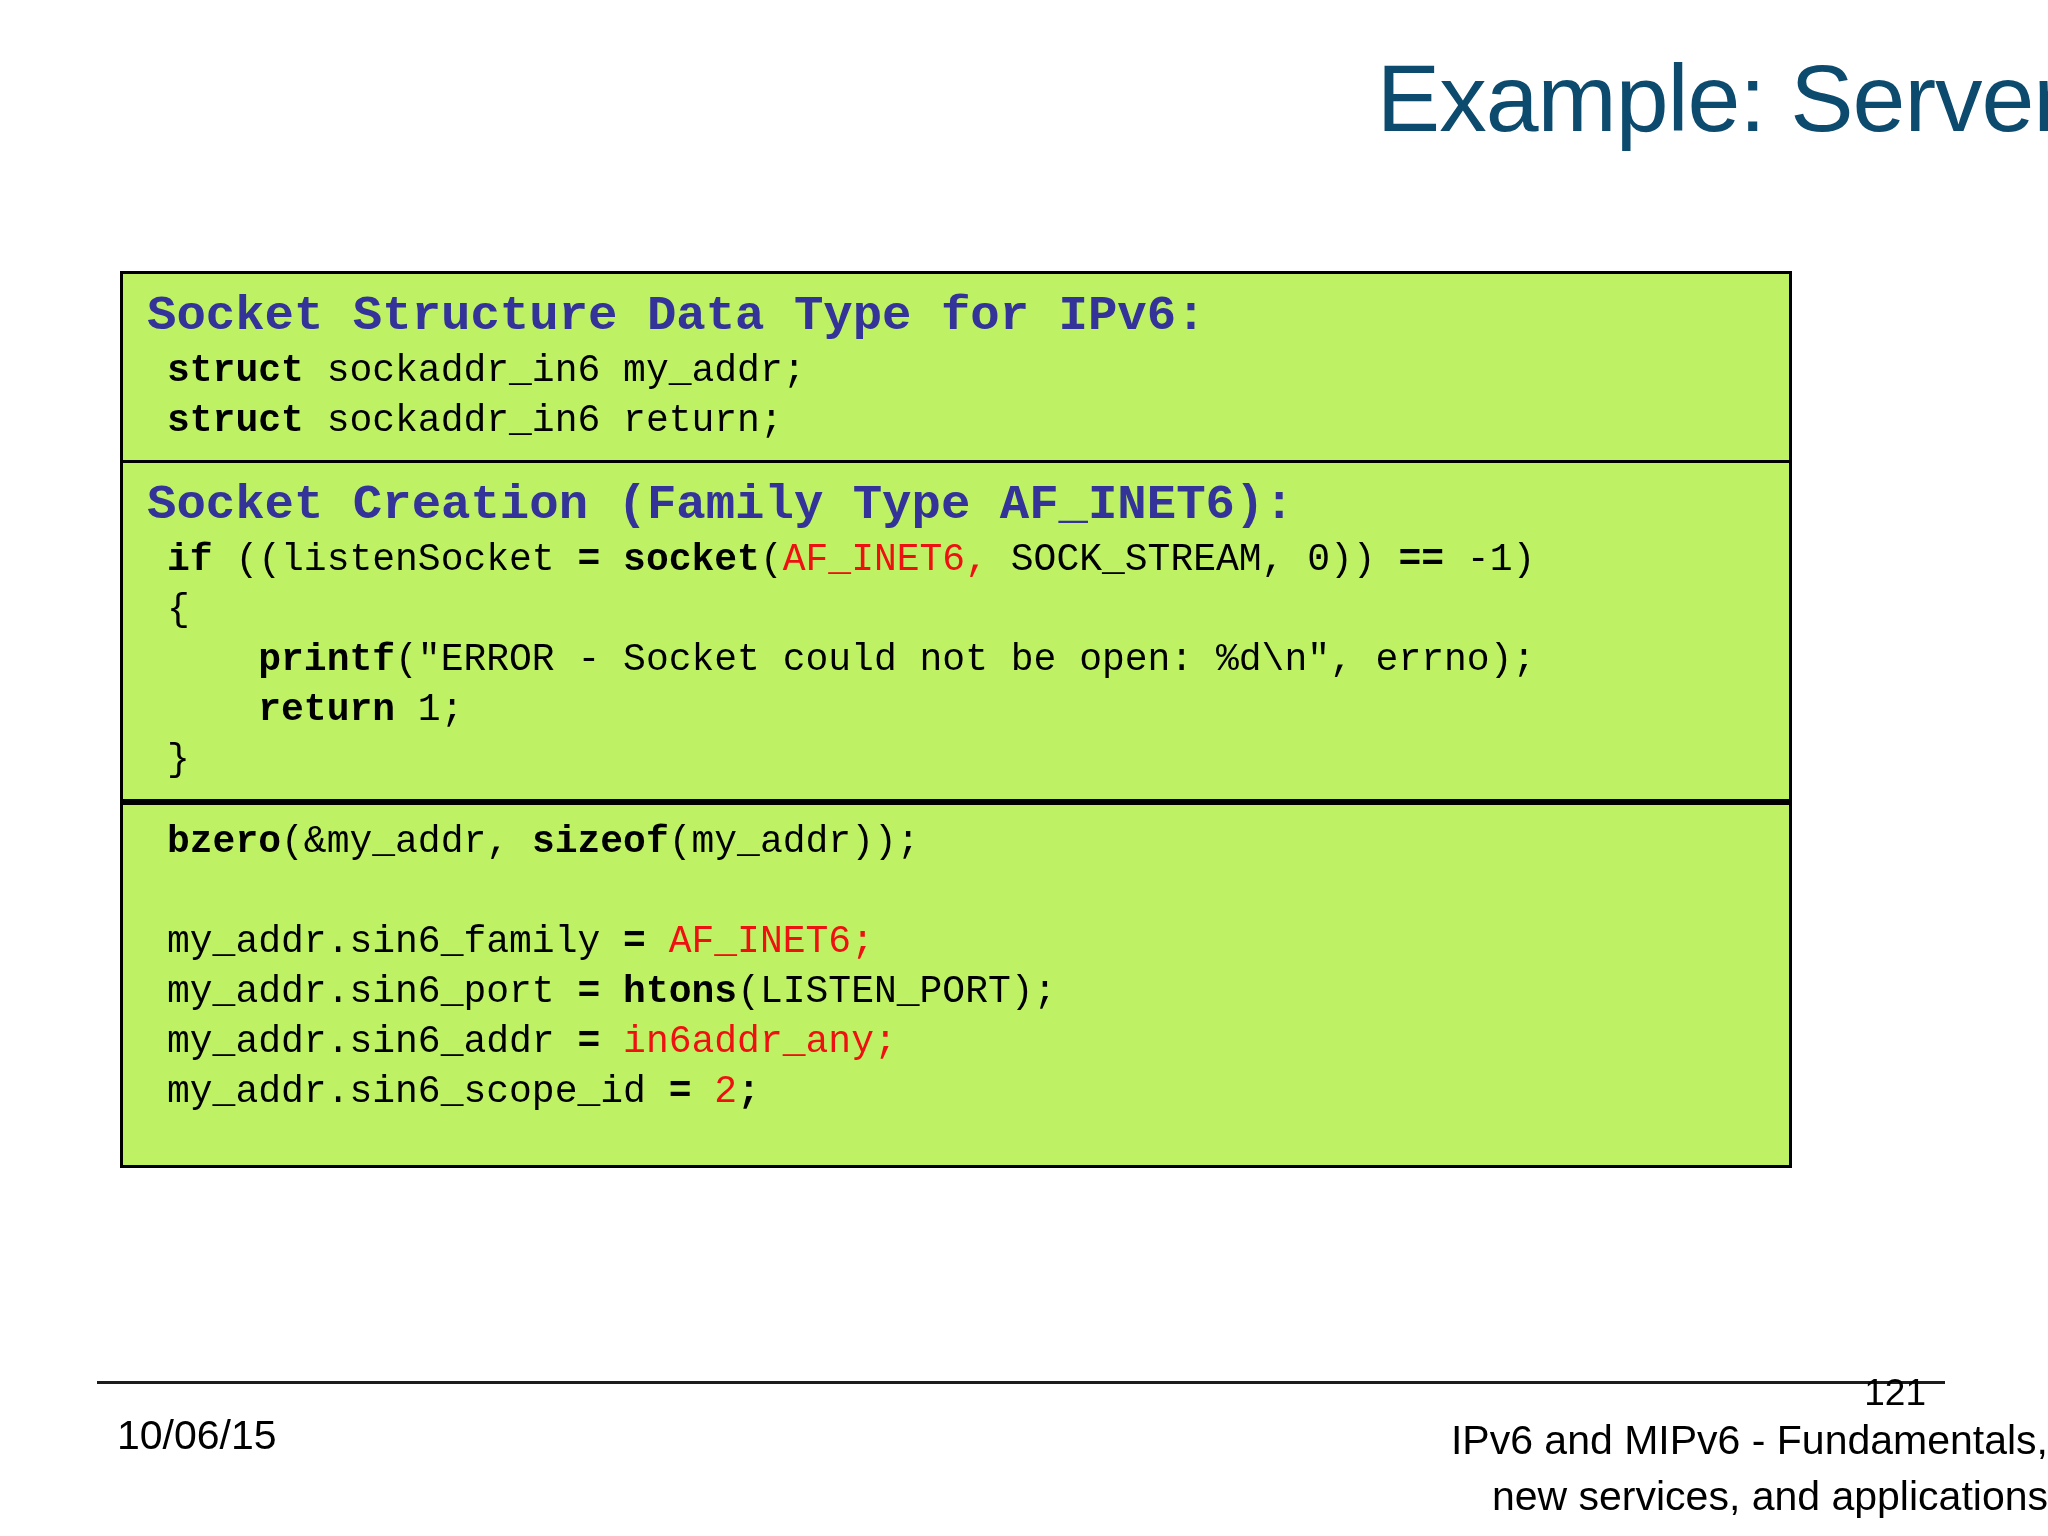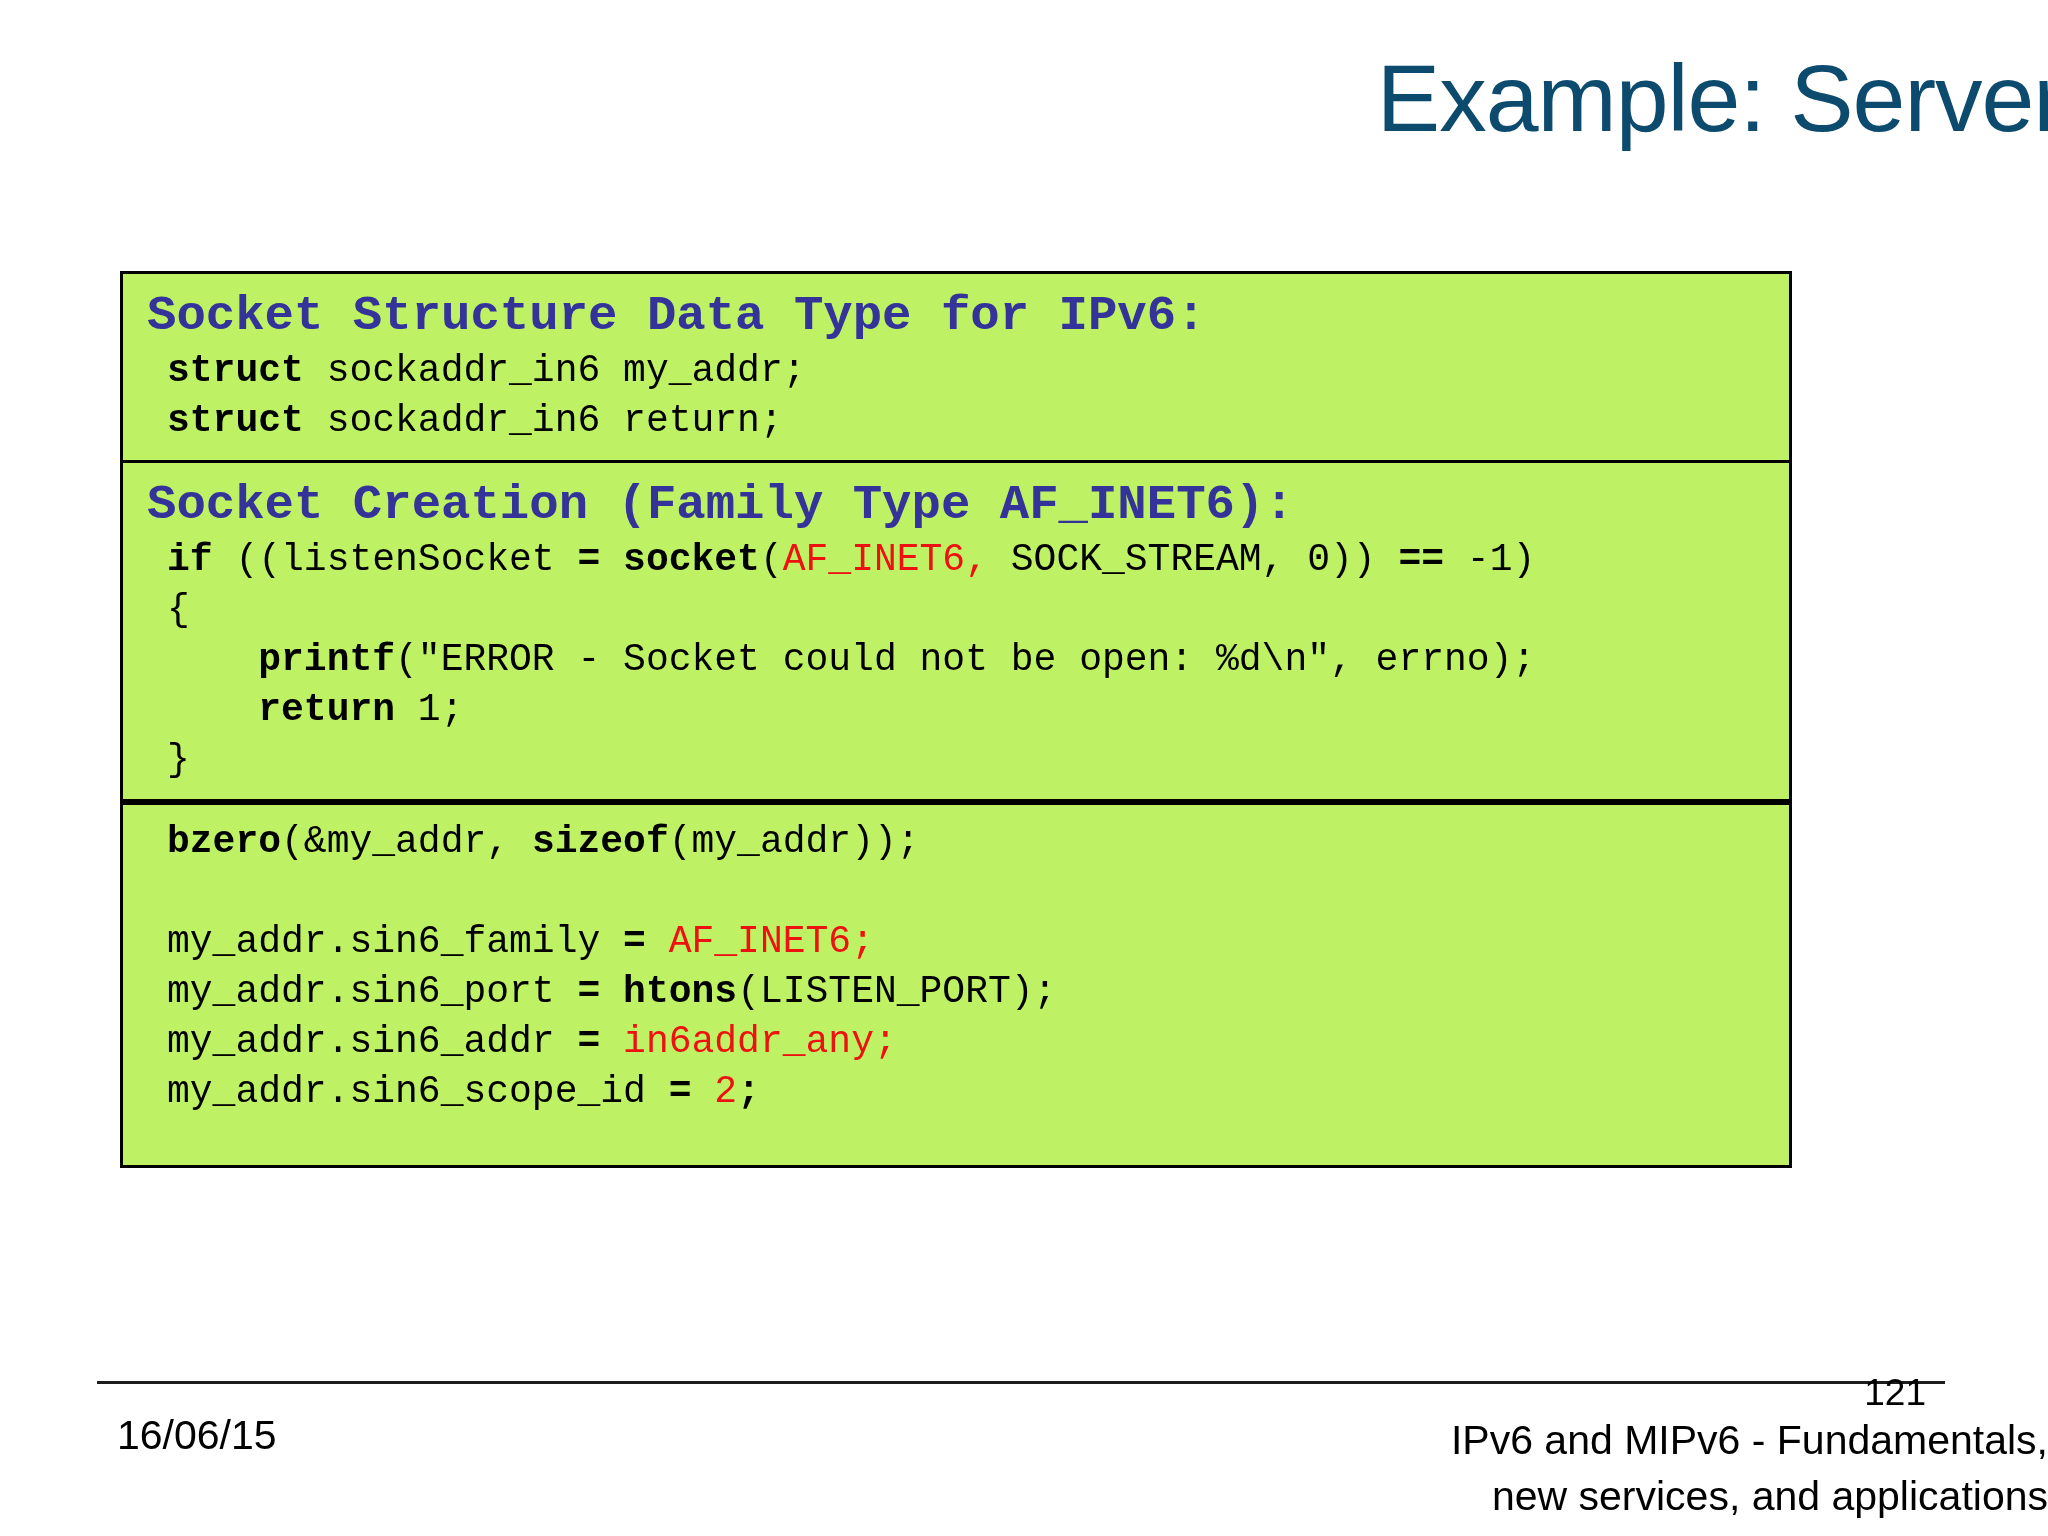--- a/index.html
+++ b/index.html
@@ -112,21 +112,21 @@
         <div class="code-line"> </div>
         <div class="code-line"><span class="s-p">my_addr.sin6_family </span><span class="s-b">=</span><span class="s-p"> </span><span class="s-r">AF_INET6;</span></div>
         <div class="code-line"><span class="s-p">my_addr.sin6_port </span><span class="s-b">=</span><span class="s-p"> </span><span class="s-b">htons</span><span class="s-p">(LISTEN_PORT);</span></div>
         <div class="code-line"><span class="s-p">my_addr.sin6_addr </span><span class="s-b">=</span><span class="s-p"> </span><span class="s-r">in6addr_any;</span></div>
         <div class="code-line"><span class="s-p">my_addr.sin6_scope_id </span><span class="s-b">=</span><span class="s-p"> </span><span class="s-r">2</span><span class="s-b">;</span></div>
       </div>
   </div>
 
   <div class="footer-rule"></div>
 
-  <div class="footer-date">16/06/15</div>
+  <div class="footer-date">10/06/15</div>
 
   <div class="footer-center">
     <div>IPv6 and MIPv6 - Fundamentals,</div>
     <div>new services, and applications</div>
   </div>
 
   <div class="footer-page">121</div>
 
 </div>
 

